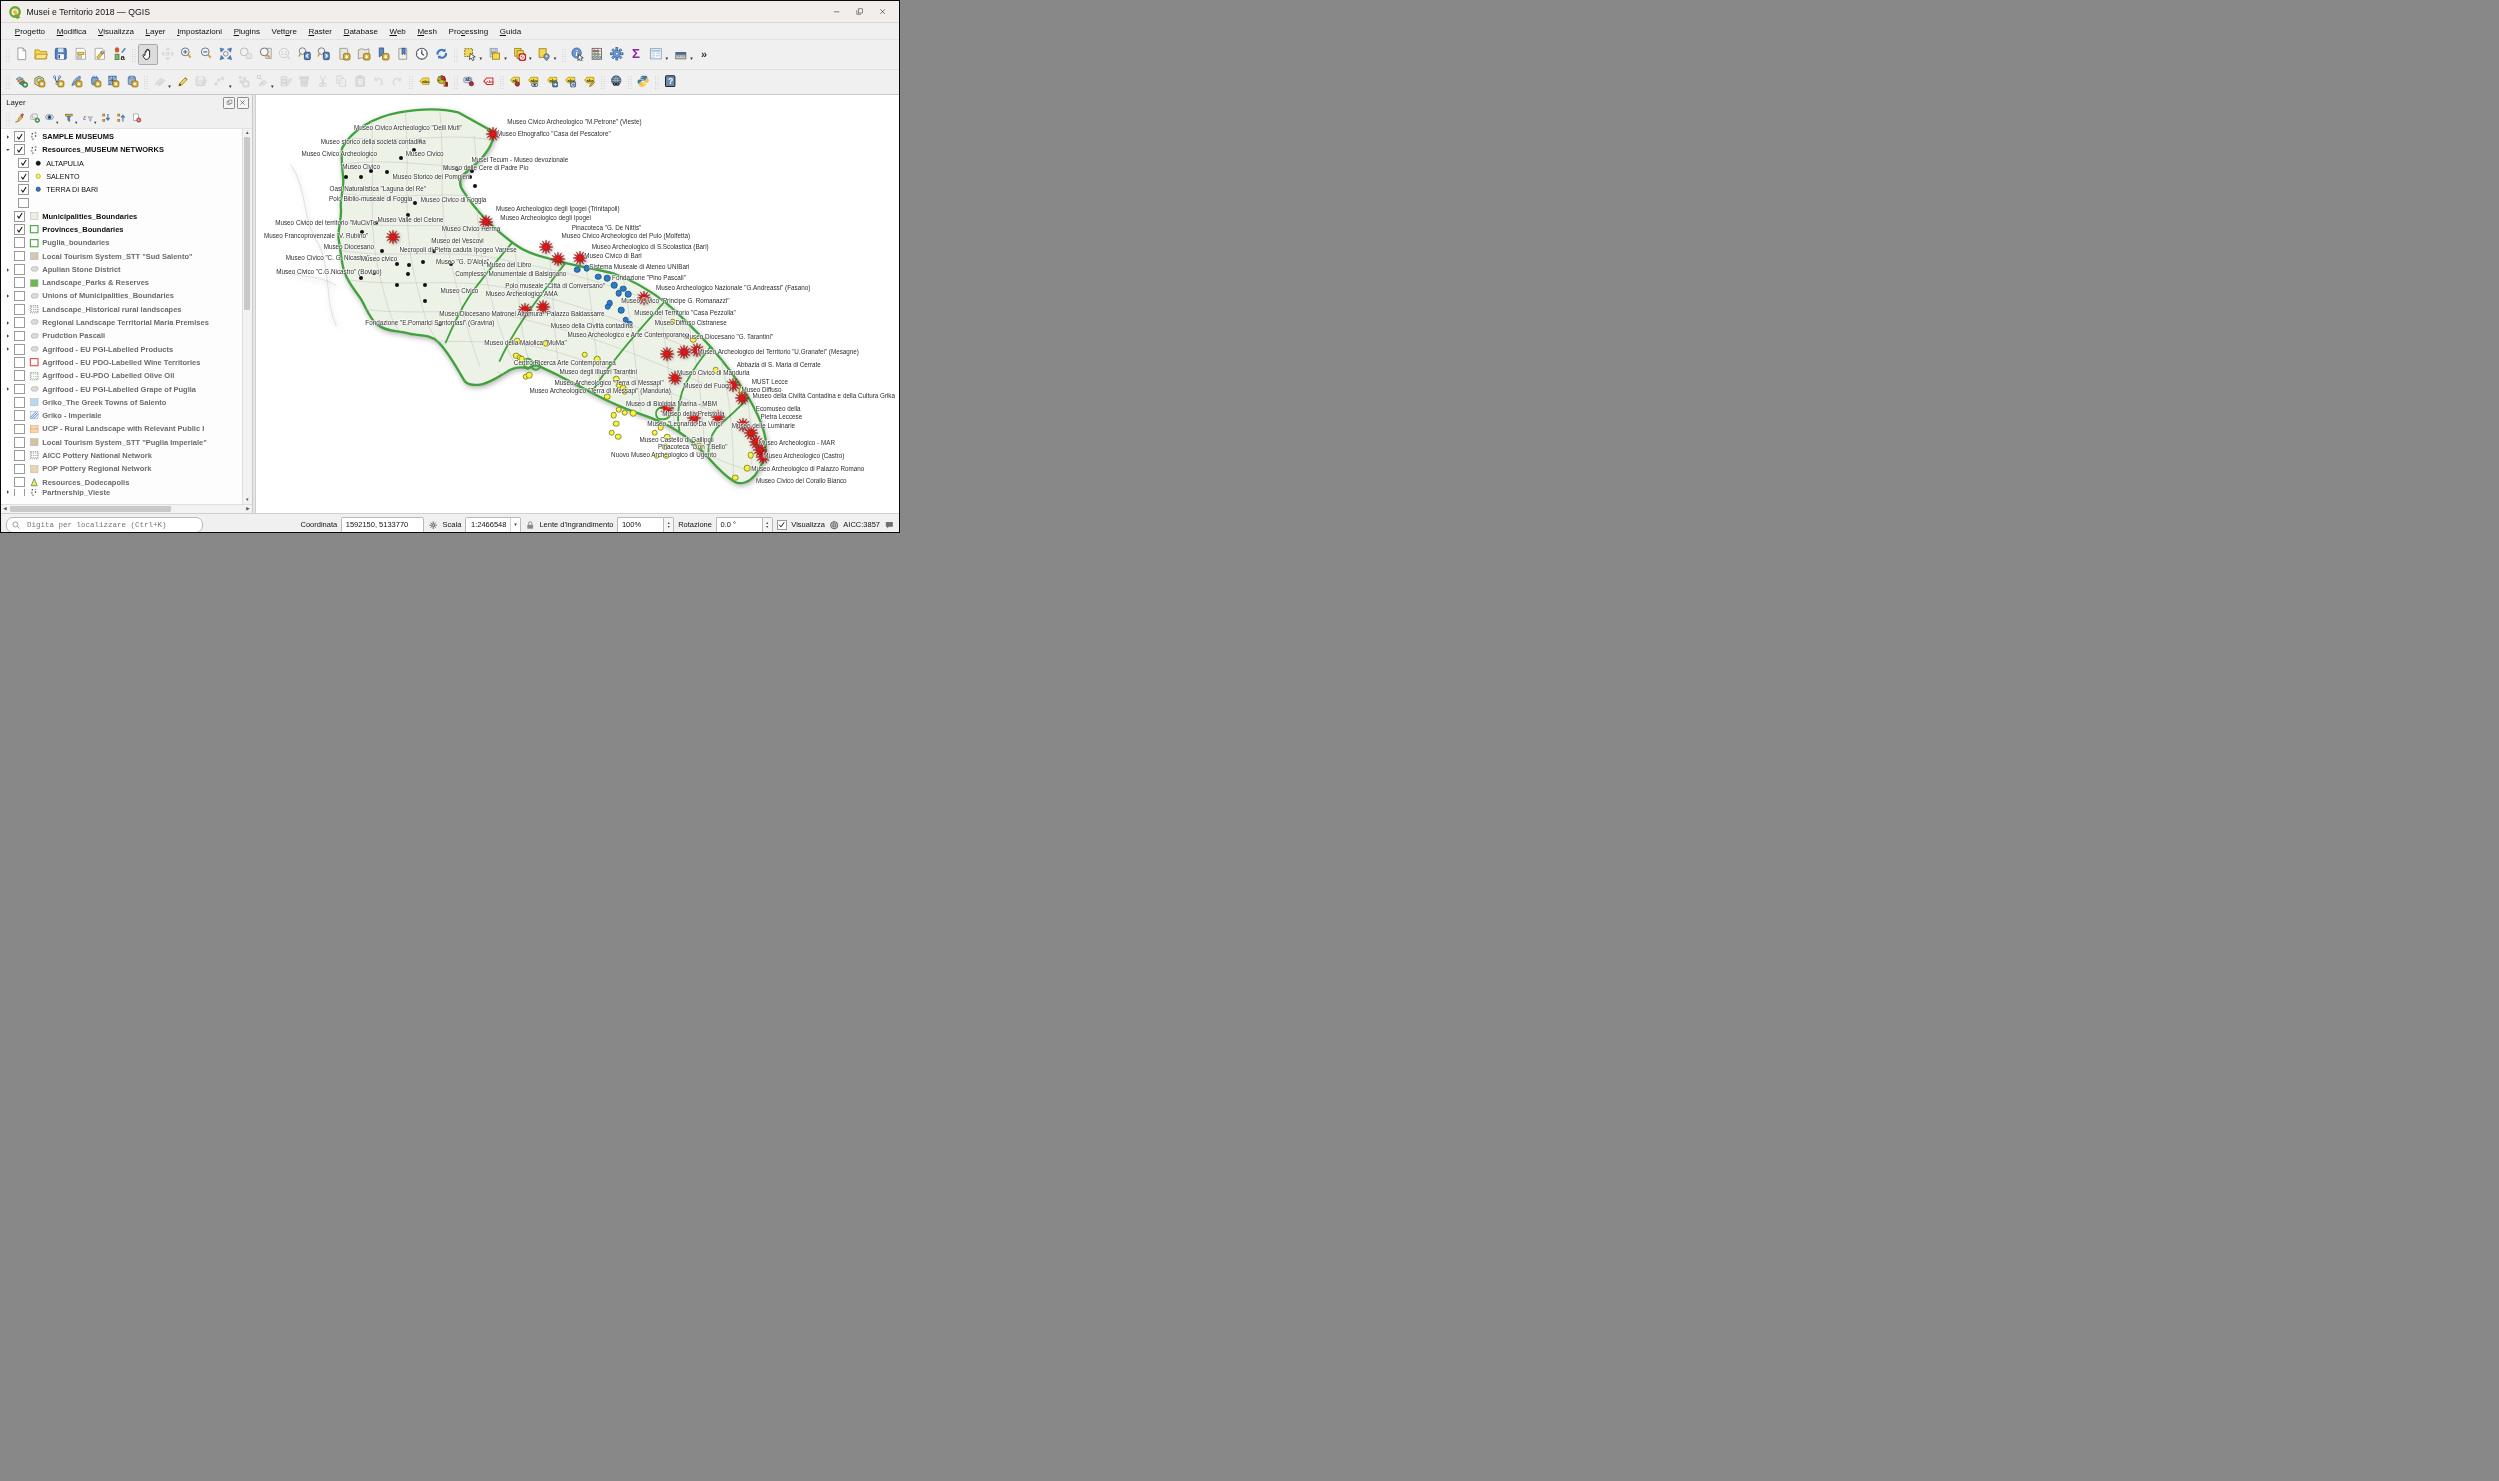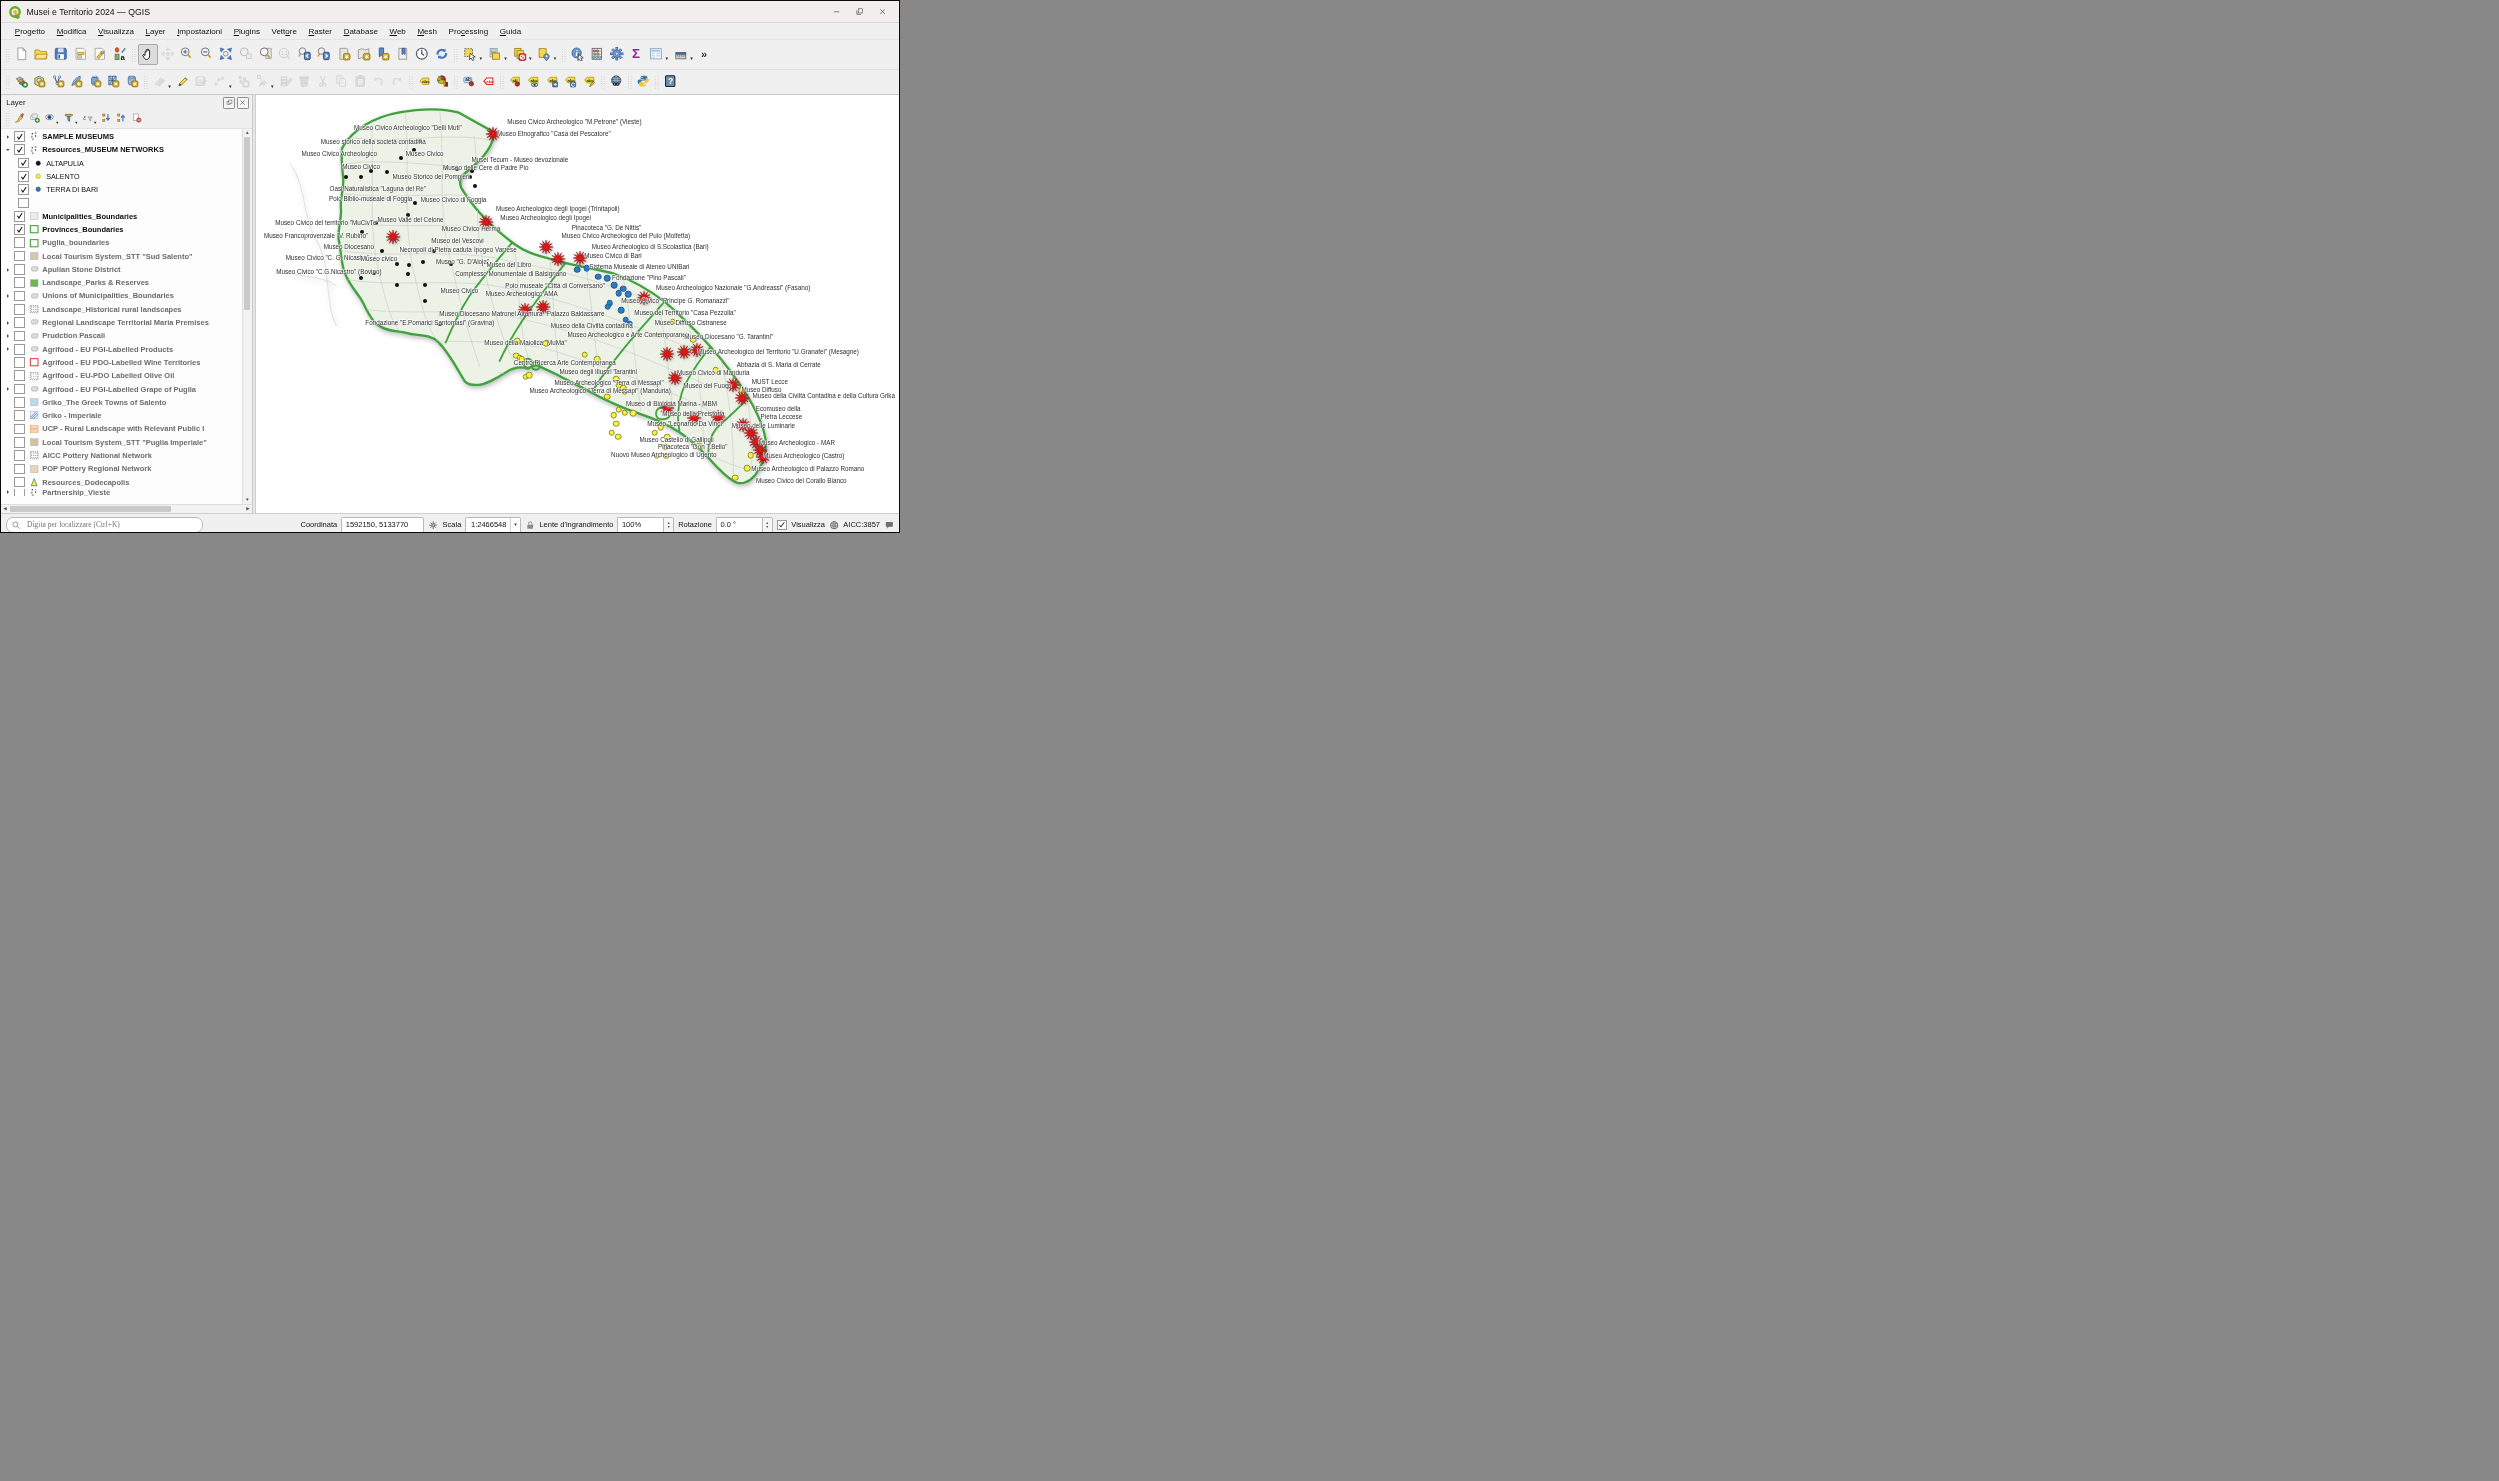--- a/index.html
+++ b/index.html
@@ -67,21 +67,21 @@
   .mlabel{position:absolute;transform:translate(-50%,-50%);font-size:6.3px;color:#2d2d2d;white-space:nowrap;text-shadow:0 0 1.2px #fff,0 0 1.2px #fff,0.6px 0.6px 0.6px #fff,-0.6px -0.6px 0.6px #fff;}
   .dot{position:absolute;border-radius:50%;transform:translate(-50%,-50%);}
   .dot.b{width:4px;height:4px;background:#111;}
   .dot.bl{width:4.6px;height:4.6px;background:#2e7cc1;border:0.6px solid #1c5documentElement;border:0.6px solid #1c5a96;}
   .dot.y{width:4.6px;height:4.6px;background:#f6f344;border:0.6px solid #8f8f23;}
   .star{position:absolute;width:15px;height:15px;transform:translate(-50%,-50%);filter:drop-shadow(1.2px 1.7px 1.2px rgba(90,90,90,.55));}
   
   .statusbar{height:21.3px;display:flex;align-items:center;background:#f0f0f0;border-top:0.6px solid #cfcfcf;padding:0 4.6px;font-size:7.5px;gap:4.6px;}
   .sb-search{width:186px;height:14.4px;background:#fff;border:0.6px solid #b9b9b9;border-radius:7px;display:flex;align-items:center;padding:0 4.6px;gap:3.5px;flex:none;}
   .sb-search svg{width:8px;height:8px;flex:none;}
-  .sb-search input{border:none;outline:none;flex:1;font-size:7.5px;font-family:Liberation Serif, serif;background:transparent;color:#333;}
+  .sb-search input{border:none;outline:none;flex:1;font-size:7.5px;font-family:Liberation Mono, monospace;background:transparent;color:#333;}
   .sb-right{margin-left:auto;display:flex;align-items:center;gap:4px;}
   .sb-label{color:#111;white-space:nowrap;}
   .sb-box,.sb-spin input,.sb-combo{height:14px;background:#fff;border:0.6px solid #b9b9b9;border-radius:1.7px;font-size:7.5px;font-family:"Liberation Sans",sans-serif;color:#111;}
   .sb-box{width:74px;padding:0 3.5px;}
   .sb-combo{display:flex;align-items:center;padding:0 2.3px 0 4.6px;gap:3.5px;}
   .sb-combo .cbx{font-size:4.6px;color:#444;border-left:0.6px solid #d5d5d5;padding-left:2.3px;height:100%;display:flex;align-items:center;}
   .sb-spin{display:flex;align-items:stretch;}
   .sb-spin input{width:38px;padding:0 3.5px;border-right:none;border-radius:1.7px 0 0 1.7px;}
   .spin{width:8.7px;border:0.6px solid #b9b9b9;border-radius:0 1.7px 1.7px 0;background:#f5f5f5;display:flex;flex-direction:column;align-items:center;justify-content:center;font-size:3.5px;color:#444;line-height:4px;}
   .sb-check{width:8.7px;height:8.7px;border:0.6px solid #9a9a9a;background:#fff;display:flex;align-items:center;justify-content:center;}
@@ -95,21 +95,21 @@
 
   <div class="titlebar">
     <span class="logo">
       <svg viewBox="0 0 20 20">
           <path d="M10 1.6a8.4 8.4 0 1 0 0 16.8 8.4 8.4 0 0 0 0-16.8zm0 3.4a5 5 0 1 1 0 10 5 5 0 0 1 0-10z" fill="#6aa832"></path>
           <path d="M12 12l6 6-3.1.4-.4 3.1-6-6.3z" fill="#6aa832"></path>
           <circle cx="10" cy="10" r="2.7" fill="#f0b02f"></circle>
           <path d="M10.6 10.6l3.2 3.2" stroke="#f0b02f" stroke-width="2.2"></path>
         </svg>
     </span>
-    <span class="title">Musei e Territorio 2024 — QGIS</span>
+    <span class="title">Musei e Territorio 2018 — QGIS</span>
     <span class="wbtns">
       <span class="wbtn">
           <svg viewBox="0 0 20 20">
             <path d="M4 10.5h12" stroke="#333" stroke-width="1.3"></path>
           </svg>
         </span>
       <span class="wbtn">
           <svg viewBox="0 0 20 20">
             <rect x="7" y="4" width="9" height="9" fill="none" stroke="#333" stroke-width="1.2"></rect>
             <path d="M4 7v9h9" fill="none" stroke="#333" stroke-width="1.2"></path>

